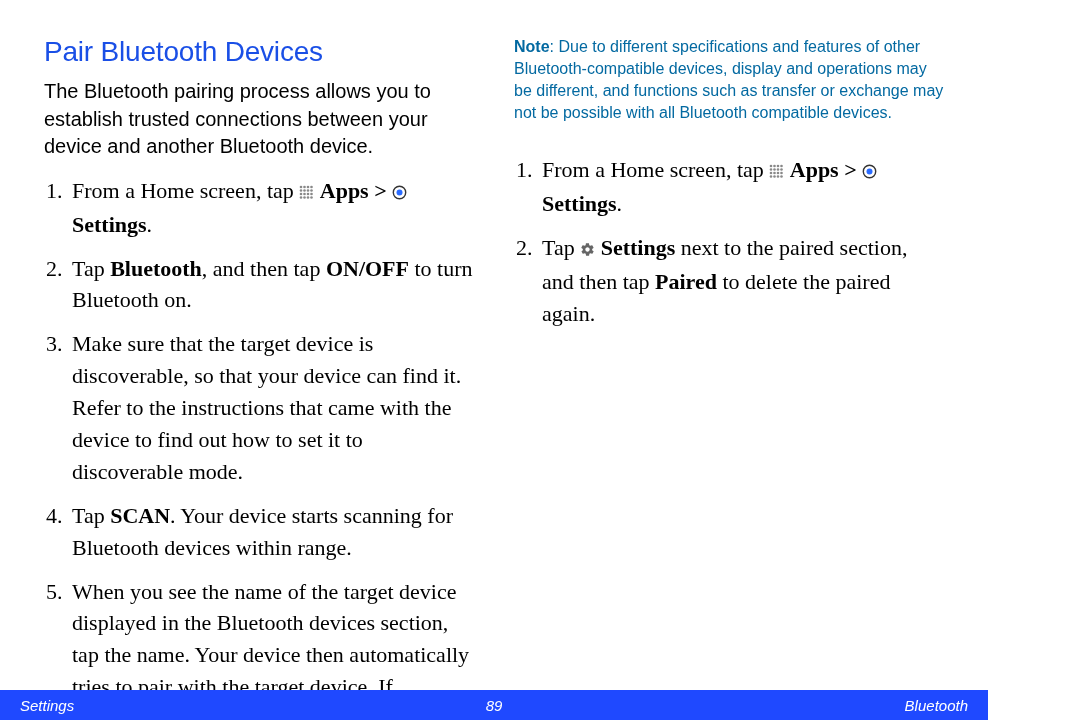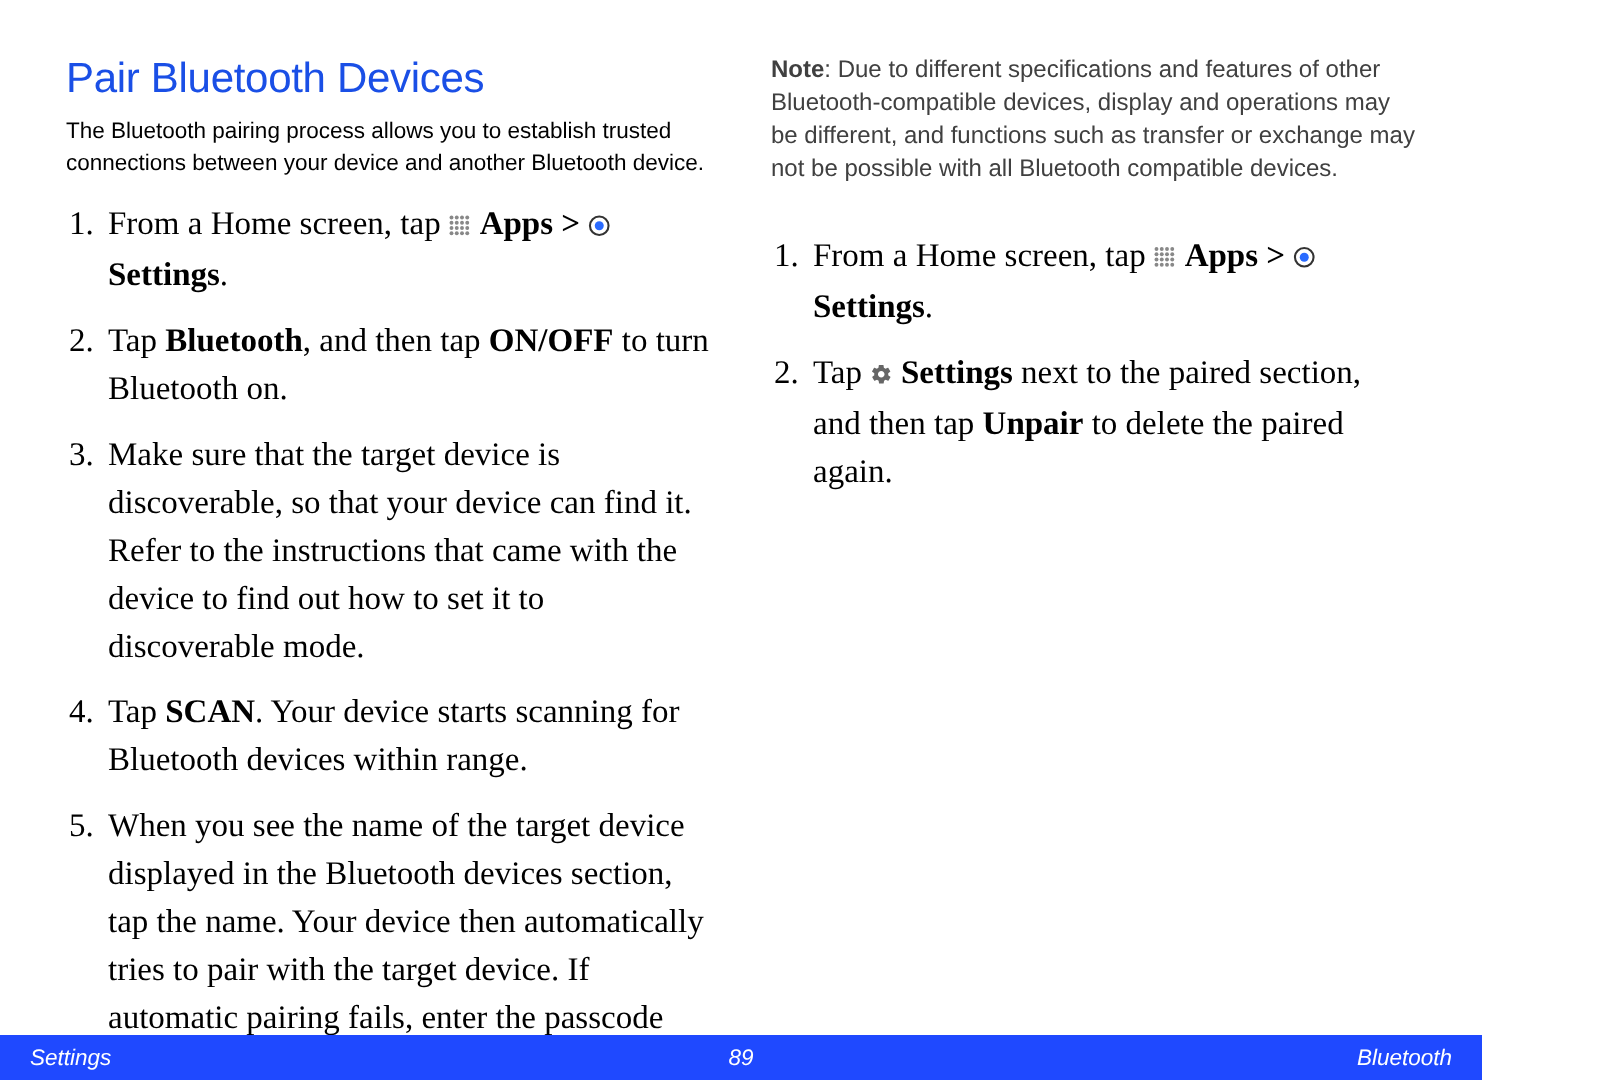--- a/index.html
+++ b/index.html
@@ -1,24 +1,24 @@
 <!DOCTYPE html>
 <html><head>
 <meta charset="utf-8">
 <style>
   * { margin: 0; padding: 0; box-sizing: border-box; }
   html, body { width: 1080px; height: 720px; font-family: Arial, Helvetica, sans-serif; background: #fff; }
   .page { position: relative; width: 988px; height: 720px; }
   .columns { display: flex; gap: 40px; padding: 36px 44px 0 44px; height: 680px; }
   .col { flex: 1; }
   h2 { color: #1a4fe6; font-size: 28px; font-weight: 400; margin-bottom: 10px; letter-spacing: -0.2px; }
-  p { font-size: 15px; line-height: 1.38; margin-bottom: 14px; color: #000; }
+  p { font-size: 20px; line-height: 1.38; margin-bottom: 14px; color: #000; }
   ol { padding-left: 24px; font-size: 22px; line-height: 1.45; font-family: Liberation Serif, serif; }
   ol li { margin-bottom: 12px; padding-left: 4px; }
-  .note { color: #404040; font-size: 16px; line-height: 1.38; margin-bottom: 30px; }
+  .note { color: #0369a1; font-size: 16px; line-height: 1.38; margin-bottom: 30px; }
   .note-label { font-weight: bold; }
   .bold { font-weight: bold; }
   .icon { display: inline-block; vertical-align: -2px; }
   .footer { position: absolute; left: 0; right: 0; bottom: 0; height: 30px; background: #1f49ff; display: flex; align-items: center; justify-content: space-between; padding: 0 20px; color: #fff; font-style: italic; font-size: 15px; }
   .footer-center { position: absolute; left: 50%; transform: translateX(-50%); }
 </style>
 </head>
 <body>
 
 <div class="page">
@@ -102,21 +102,21 @@
                 <circle cx="7.5" cy="7.5" r="6.2" fill="none" stroke="#333" stroke-width="1.4"></circle>
                 <circle cx="7.5" cy="7.5" r="3" fill="#2a6bff"></circle>
               </svg></span>
           <span class="bold">Settings</span><span>.</span>
         </li>
         <li>
           <span>Tap </span>
           <span class="icon"><svg width="15" height="15" viewBox="0 0 24 24">
                 <path fill="#666" d="M19.4 13c0-.3.1-.7.1-1s0-.7-.1-1l2.1-1.6c.2-.1.2-.4.1-.6l-2-3.5c-.1-.2-.4-.3-.6-.2l-2.5 1c-.5-.4-1.1-.7-1.7-1l-.4-2.6c0-.2-.2-.4-.5-.4h-4c-.2 0-.4.2-.5.4l-.4 2.6c-.6.2-1.2.6-1.7 1l-2.5-1c-.2-.1-.5 0-.6.2l-2 3.5c-.1.2-.1.5.1.6L4.6 11c0 .3-.1.7-.1 1s0 .7.1 1l-2.1 1.6c-.2.1-.2.4-.1.6l2 3.5c.1.2.4.3.6.2l2.5-1c.5.4 1.1.7 1.7 1l.4 2.6c0 .2.2.4.5.4h4c.2 0 .4-.2.5-.4l.4-2.6c.6-.2 1.2-.6 1.7-1l2.5 1c.2.1.5 0 .6-.2l2-3.5c.1-.2.1-.5-.1-.6L19.4 13zM12 15.5c-1.9 0-3.5-1.6-3.5-3.5s1.6-3.5 3.5-3.5 3.5 1.6 3.5 3.5-1.6 3.5-3.5 3.5z"></path>
               </svg></span>
-          <span class="bold">Settings</span><span> next to the paired section, and then tap </span><span class="bold">Unpair</span><span> to delete the paired again.</span>
+          <span class="bold">Settings</span><span> next to the paired section, and then tap </span><span class="bold">Paired</span><span> to delete the paired again.</span>
         </li>
       </ol>
     </div>
   </div>
 
   <div class="footer">
     <span>Settings</span>
     <span class="footer-center">89</span>
     <span>Bluetooth</span>
   </div>

